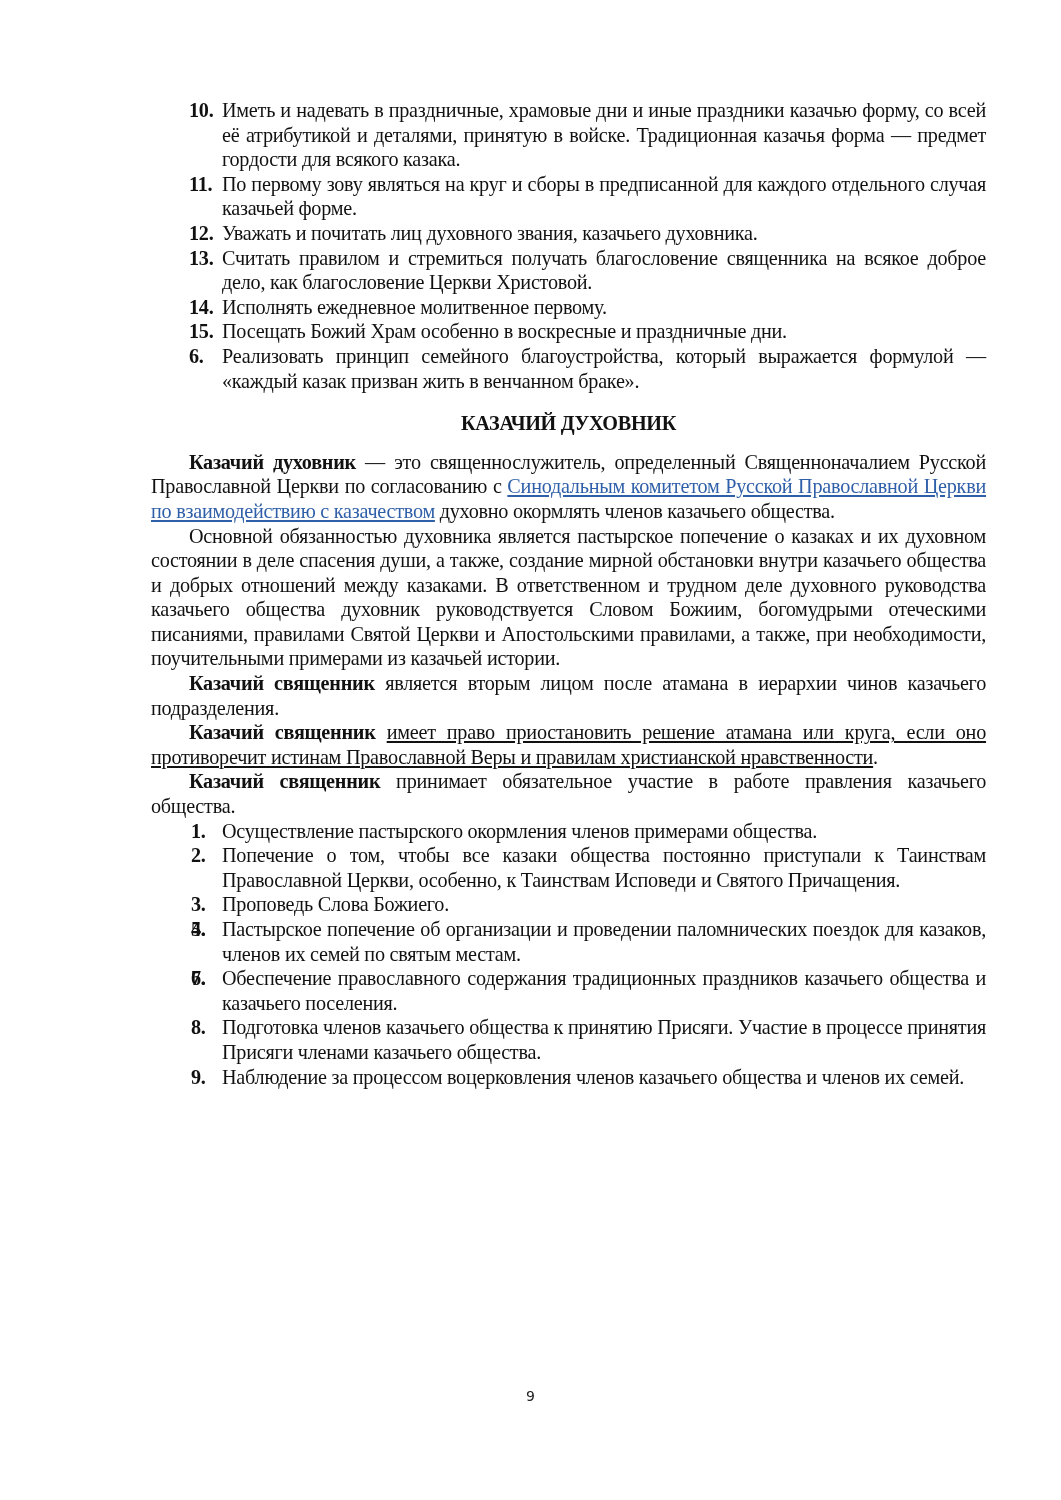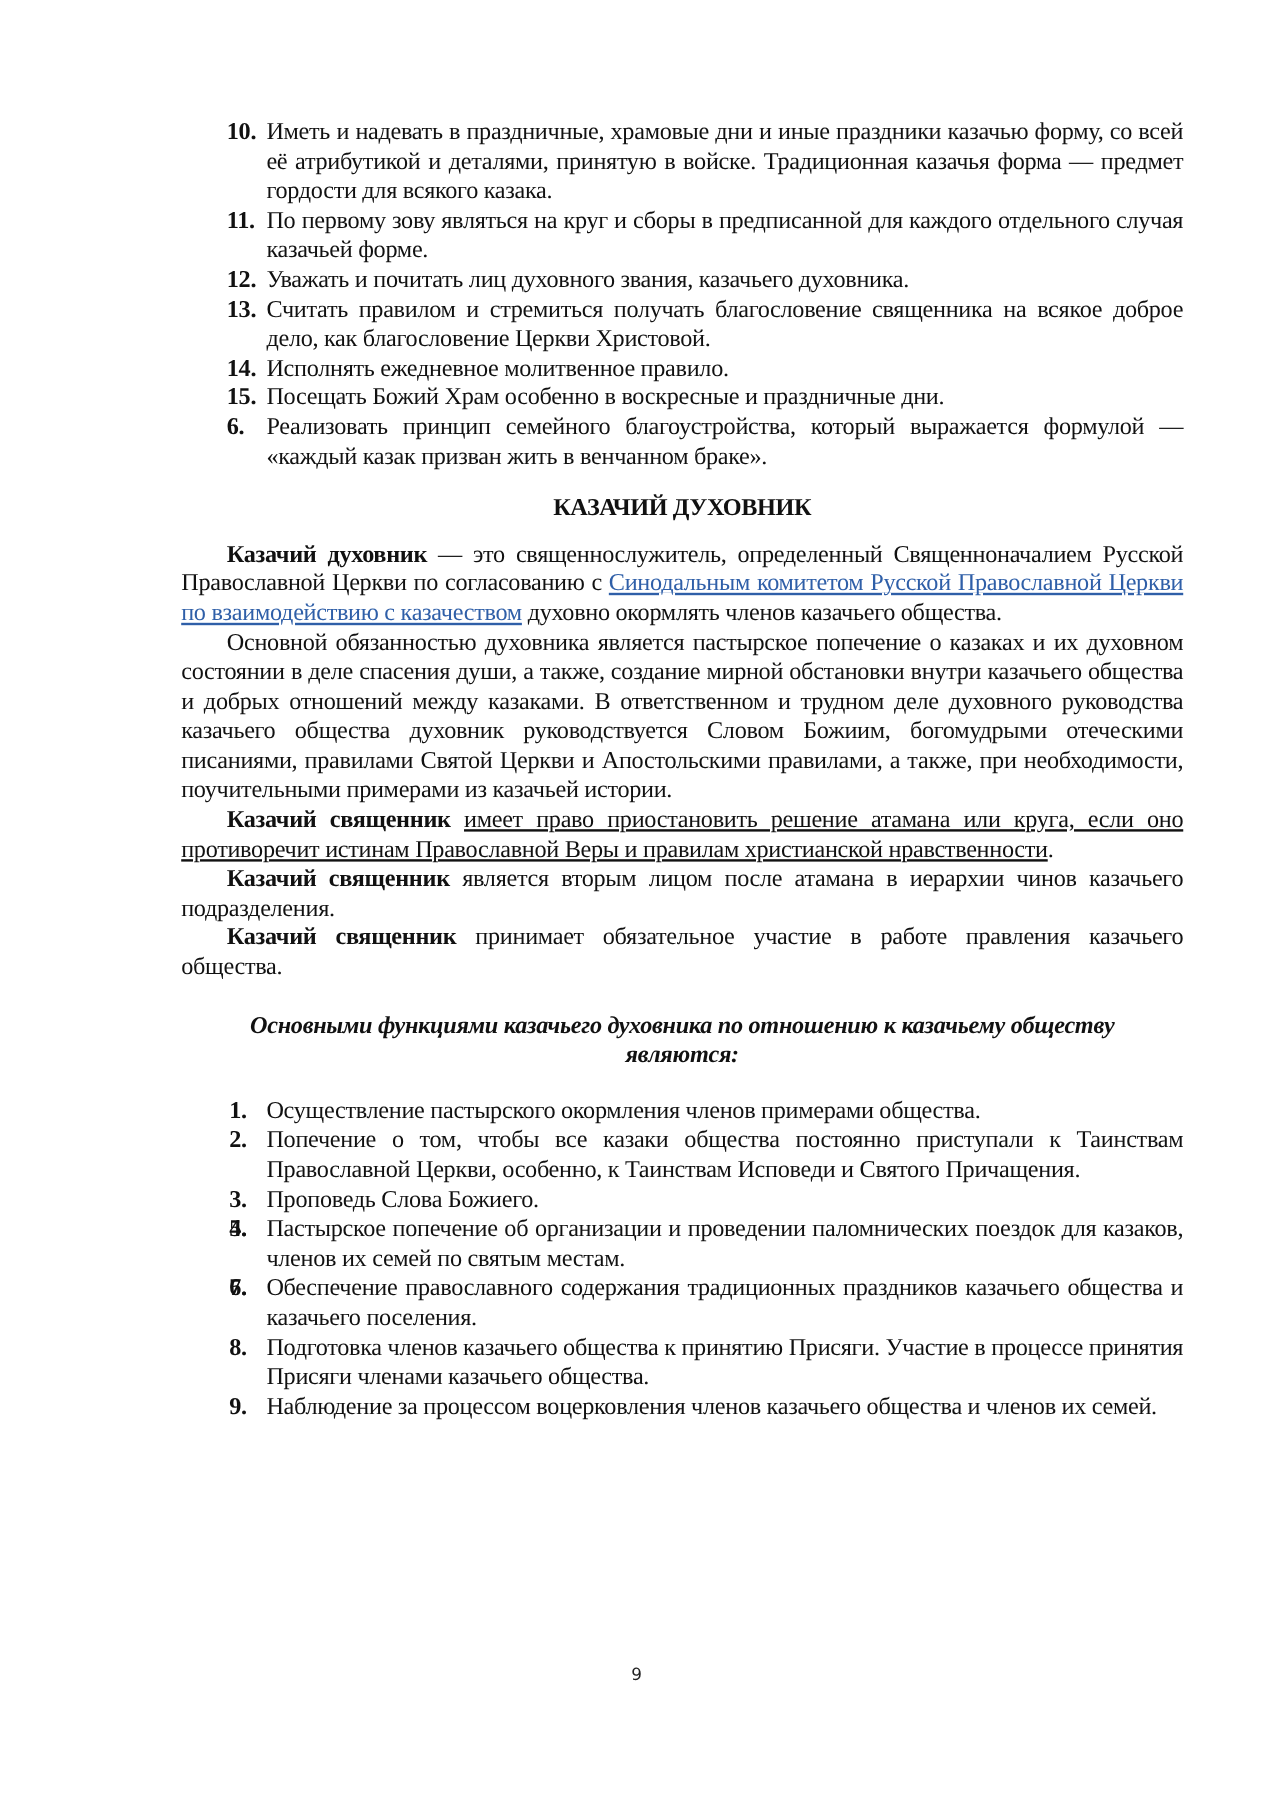--- a/index.html
+++ b/index.html
@@ -33,38 +33,37 @@
 </head>
 <body>
 
 <div class="page">
 
   <ol class="olist">
     <li><span class="num">10.</span><span>Иметь и надевать в праздничные, храмовые дни и иные праздники казачью форму, со всей её атрибутикой и деталями, принятую в войске. Традиционная казачья форма — предмет гордости для всякого казака.</span></li>
     <li><span class="num">11.</span><span>По первому зову являться на круг и сборы в предписанной для каждого отдельного случая казачьей форме.</span></li>
     <li><span class="num">12.</span><span>Уважать и почитать лиц духовного звания, казачьего духовника.</span></li>
     <li><span class="num">13.</span><span>Считать правилом и стремиться получать благословение священника на всякое доброе дело, как благословение Церкви Христовой.</span></li>
-    <li><span class="num">14.</span><span>Исполнять ежедневное молитвенное правило.</span></li>
+    <li><span class="num">14.</span><span>Исполнять ежедневное молитвенное первому.</span></li>
     <li><span class="num">15.</span><span>Посещать Божий Храм особенно в воскресные и праздничные дни.</span></li>
     <li><span class="num">6.</span><span>Реализовать принцип семейного благоустройства, который выражается формулой — «каждый казак призван жить в венчанном браке».</span></li>
   </ol>
 
   <h2 class="section-title">КАЗАЧИЙ ДУХОВНИК</h2>
 
   <p class="para"><b>Казачий духовник</b><span> — это священнослужитель, определенный Священноначалием Русской Православной Церкви по согласованию с </span><a class="link">Синодальным комитетом Русской Православной Церкви по взаимодействию с казачеством</a><span> духовно окормлять членов казачьего общества.</span></p>
 
   <p class="para">Основной обязанностью духовника является пастырское попечение о казаках и их духовном состоянии в деле спасения души, а также, создание мирной обстановки внутри казачьего общества и добрых отношений между казаками. В ответственном и трудном деле духовного руководства казачьего общества духовник руководствуется Словом Божиим, богомудрыми отеческими писаниями, правилами Святой Церкви и Апостольскими правилами, а также, при необходимости, поучительными примерами из казачьей истории.</p>
 
+  <p class="para"><b>Казачий священник</b><span> является вторым лицом после атамана в иерархии чинов казачьего подразделения.</span></p>
+
   <p class="para"><b>Казачий священник</b> <span class="ul">имеет право приостановить решение атамана или круга, если оно противоречит истинам Православной Веры и правилам христианской нравственности</span><span>.</span></p>
-
-  <p class="para"><b>Казачий священник</b><span> является вторым лицом после атамана в иерархии чинов казачьего подразделения.</span></p>
 
   <p class="para"><b>Казачий священник</b><span> принимает обязательное участие в работе правления казачьего общества.</span></p>
 
-  <div class="subhead">Основными функциями казачьего духовника по отношению к казачьему обществу являются:</div>
 
   <ol class="olist second">
     <li><span class="num">1.</span><span>Осуществление пастырского окормления членов примерами общества.</span></li>
     <li><span class="num">2.</span><span>Попечение о том, чтобы все казаки общества постоянно приступали к Таинствам Православной Церкви, особенно, к Таинствам Исповеди и Святого Причащения.</span></li>
     <li><span class="num">3.</span><span>Проповедь Слова Божиего.</span></li>
     <li><span class="num">4.</span></li>
     <li><span class="num">5.</span><span>Пастырское попечение об организации и проведении паломнических поездок для казаков, членов их семей по святым местам.</span></li>
     <li><span class="num">6.</span></li>
     <li><span class="num">7.</span><span>Обеспечение православного содержания традиционных праздников казачьего общества и казачьего поселения.</span></li>
     <li><span class="num">8.</span><span>Подготовка членов казачьего общества к принятию Присяги. Участие в процессе принятия Присяги членами казачьего общества.</span></li>

